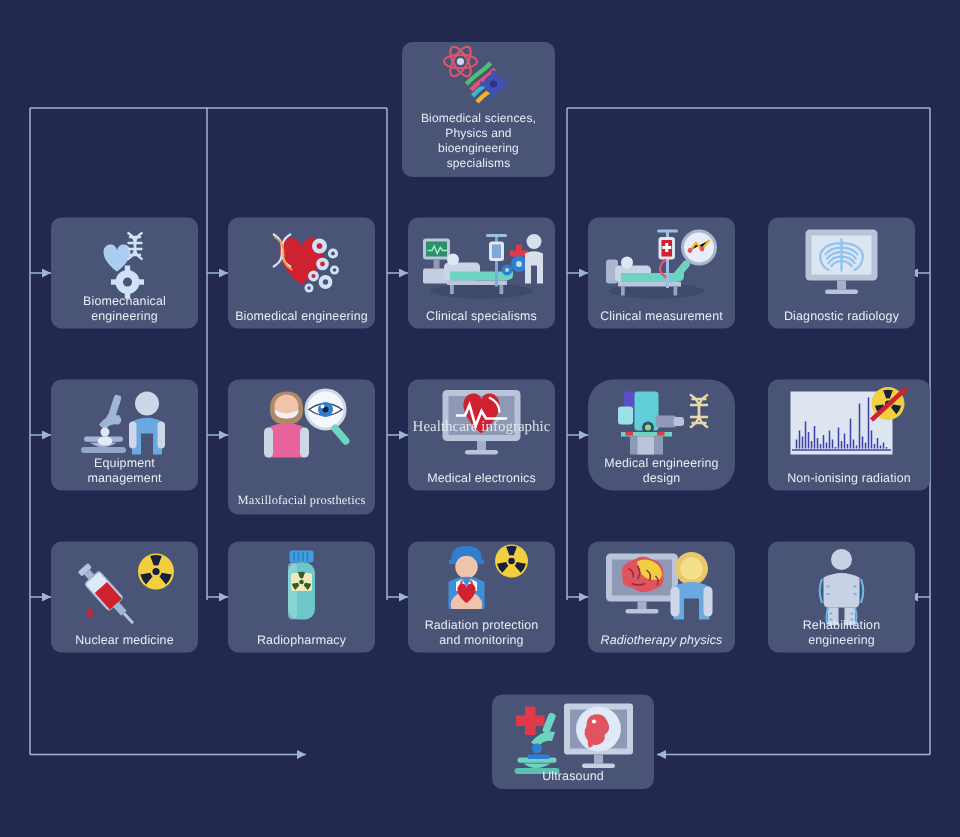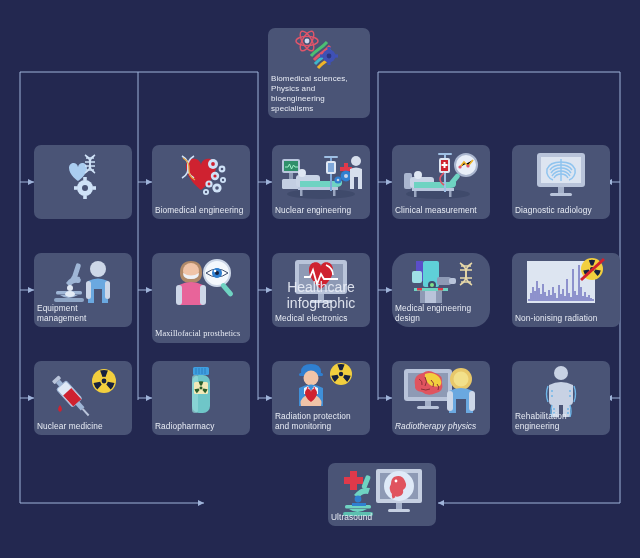--- a/index.html
+++ b/index.html
@@ -31,38 +31,39 @@
     height:52px;
     display:flex;align-items:center;justify-content:center;
   }
   .card .art svg{display:block;}
   .lbl{
     position:relative;
     z-index:3;
     color:#e8ecf5;
     font-size:8.3px;
     line-height:10px;
-    text-align:left;
+    text-align:center;
     width:100%;
     padding:0 3px;
     box-sizing:border-box;
     letter-spacing:.1px;
   }
   .root .lbl{font-size:8px;line-height:10px;}
   .root .art{top:2px;height:42px;}
   .watermark{
     position:absolute;
     z-index:2;
     left:0;right:0;
     top:26px;
     text-align:center;
     color:#e9edf6;
-    font-size:14px;
+    font-size:10px;
     opacity:.92;
     pointer-events:none;
+    font-family:Liberation Serif, serif;
   }
 </style>
 </head>
 <body>
 
 <div id="stage">
 
   <svg class="lines" viewBox="0 0 640 558">
     <defs>
       <marker id="ar" markerWidth="7" markerHeight="7" refX="6" refY="3" orient="auto">
@@ -155,20 +156,21 @@
             <circle r="3" fill="#4a5476"></circle>
           <g fill="#cfe2f7">
             <rect x="-1.8" y="-11" width="3.6" height="3.6"></rect>
             <rect x="-1.8" y="7.4" width="3.6" height="3.6"></rect>
             <rect x="-11" y="-1.8" width="3.6" height="3.6"></rect>
             <rect x="7.4" y="-1.8" width="3.6" height="3.6"></rect>
           </g>
         </g>
       </svg>
     </div>
+    <div class="lbl">Biomechanical engineering</div>
   </div>
 
   <div class="card" style="left:152px;top:145px;width:98px;height:74px;">
     <div class="art">
       <svg width="62" height="50" viewBox="0 0 62 50">
         <path d="M16,16 C16,7 30,6 31,15 C32,6 46,7 46,16 C46,29 31,40 31,40 C31,40 16,29 16,16 Z" fill="#cf2230"></path>
         <g stroke="#cfe2f7" stroke-width="1.5" fill="none">
           <path d="M12,6 C24,13 12,21 24,28"></path>
           <path d="M24,6 C12,13 24,21 12,28"></path>
         </g>
@@ -237,21 +239,21 @@
             </g>
           <g transform="translate(62,31)">
               <circle r="3.6"></circle>
               <circle r="1.3" fill="#c9d4e6"></circle>
             </g>
         </g>
         <circle cx="80" cy="12" r="5" fill="#d7dfed"></circle>
         <path d="M74,20 q6,-3 12,0 v20 h-4 v-12 h-4 v12 h-4 z" fill="#d7dfed"></path>
       </svg>
     </div>
-    <div class="lbl">Nuclear engineering</div>
+    <div class="lbl">Clinical specialisms</div>
   </div>
 
   <div class="card" style="left:392px;top:145px;width:98px;height:74px;">
     <div class="art">
       <svg width="86" height="52" viewBox="0 0 86 52">
         <ellipse cx="40" cy="45" rx="32" ry="5" fill="#3f4a6b"></ellipse>
         <rect x="6" y="24" width="8" height="16" rx="2" fill="#aab6cf"></rect>
         <rect x="12" y="28" width="24" height="11" rx="3" fill="#c9d4e6"></rect>
         <circle cx="20" cy="26" r="4" fill="#dfe7f3"></circle>
         <path d="M16,39 h36 q6,0 6,-4 v-2 h-42 z" fill="#6fd3c2"></path>

